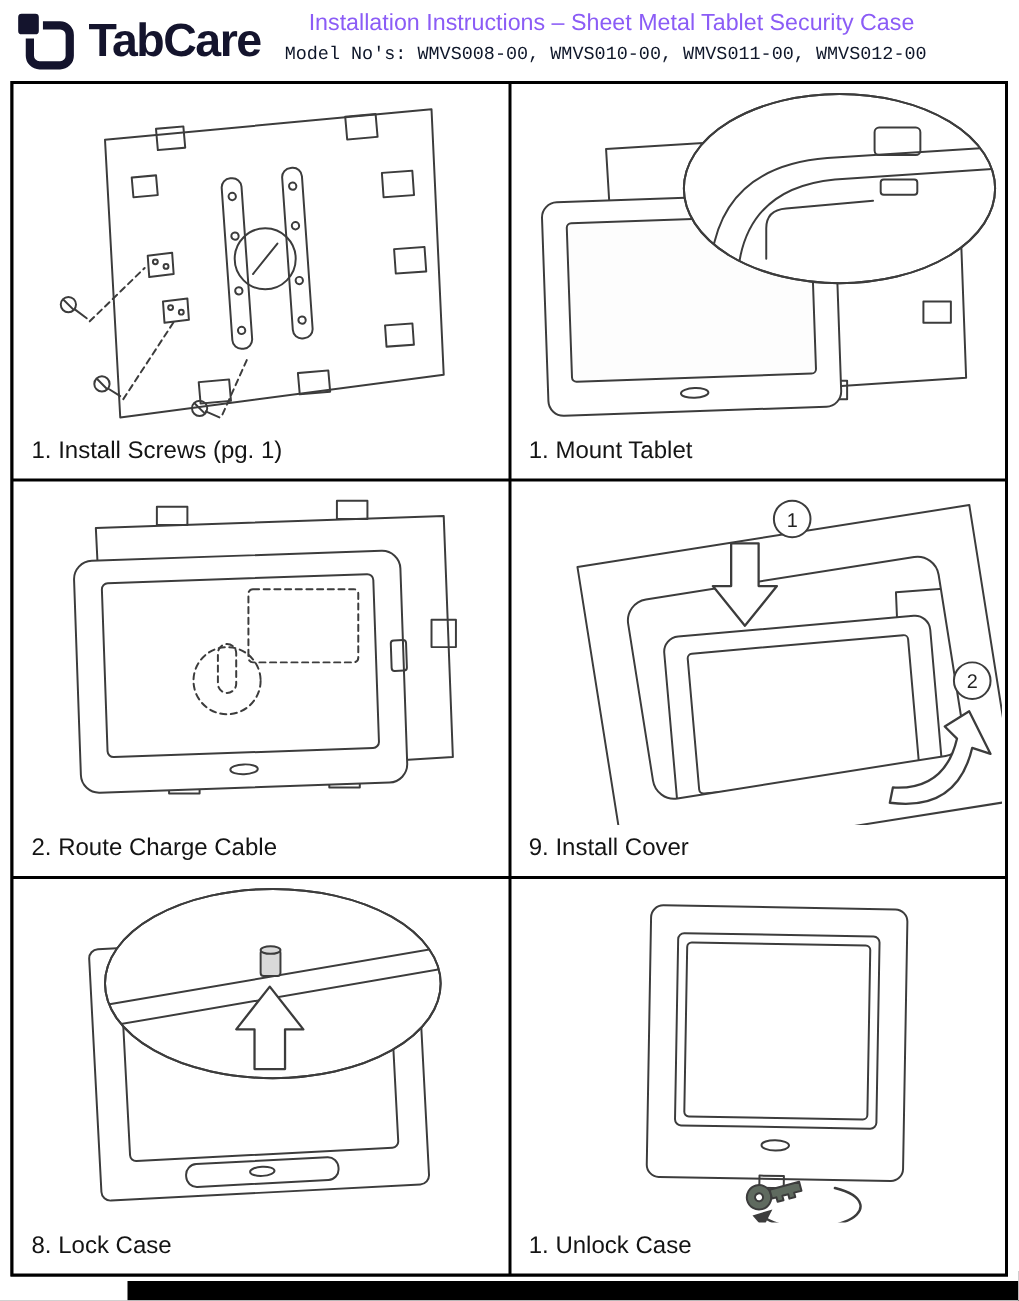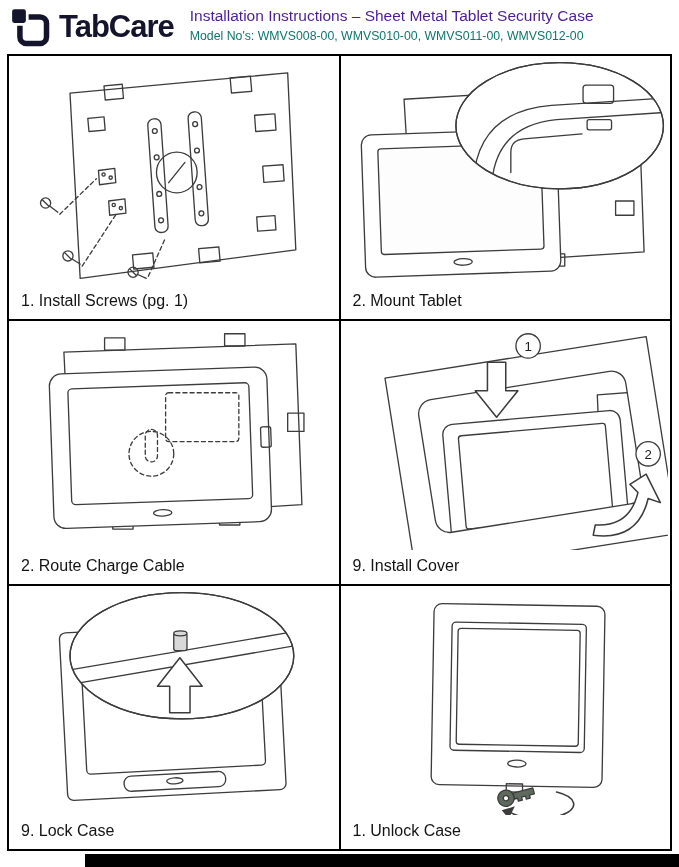--- a/index.html
+++ b/index.html
@@ -5,22 +5,22 @@
   html,body{margin:0;padding:0;background:#ffffff;}
   .page{position:relative;width:679px;height:867px;background:#fff;
         font-family:"Liberation Sans",sans-serif;overflow:hidden;}
 
   
   .header{position:absolute;top:0;left:0;right:0;height:54px;
           display:flex;align-items:flex-start;padding:5px 6px 0 8px;box-sizing:border-box;}
   .logo{display:flex;align-items:center;gap:7px;}
   .brand{font-size:31px;font-weight:700;color:#14142d;letter-spacing:-1px;line-height:42px;}
   .titles{margin-left:16px;padding-top:2px;}
-  .doc-title{font-size:15.5px;color:#4c1d95;}
-  .models{font-size:12.3px;color:#0f766e;margin-top:4px;}
+  .doc-title{font-size:15.5px;color:#8b5cf6;margin-left:16px;}
+  .models{font-size:12.3px;color:#0f172a;margin-top:4px;font-family:Liberation Mono, monospace;}
 
   
   .grid{position:absolute;top:54px;left:7px;width:665px;height:797px;
         display:grid;grid-template-columns:1fr 1fr;grid-template-rows:1fr 1fr 1fr;
         gap:2px;background:#000;border:2px solid #000;box-sizing:border-box;text-align:right;}
   .panel{position:relative;background:#fff;overflow:hidden;}
   .art{position:absolute;left:2px;right:2px;top:2px;bottom:34px;}
   .art svg{width:100%;height:100%;display:block;}
   .caption{position:absolute;left:12px;bottom:9px;font-size:16px;color:#141414;}
 
@@ -127,21 +127,21 @@
               <path d="M128,125 Q130,52 205,46 L330,38"></path>
               <path d="M146,128 Q148,66 210,60 L330,52"></path>
               <rect x="236" y="26" width="30" height="18" rx="3"></rect>
               <rect x="240" y="60" width="24" height="10" rx="2"></rect>
               <path d="M165,112 L165,92 Q165,80 178,79 L235,74"></path>
             </g>
             <ellipse cx="213" cy="66" rx="102" ry="62"></ellipse>
           </g>
         </svg>
       </div>
-      <div class="caption">2. Mount Tablet</div>
+      <div class="caption">1. Mount Tablet</div>
     </div>
 
     <div class="panel">
       <div class="art">
         <svg viewBox="0 0 320 222">
           <g fill="none" stroke="#3c3c3c" stroke-width="1.3">
             <polygon points="52,28 280,20 286,178 60,192" fill="#fff"></polygon>
             <rect x="92" y="14" width="20" height="12"></rect>
             <rect x="210" y="10" width="20" height="12"></rect>
             <rect x="272" y="88" width="16" height="18"></rect>
@@ -209,21 +209,21 @@
               <path d="M58,80 L292,40"></path>
               <path d="M60,94 L292,54"></path>
               <rect x="160" y="44" width="13" height="17" rx="2" fill="#d9d9d9"></rect>
               <ellipse cx="166.5" cy="44" rx="6.5" ry="2.5" fill="#d9d9d9"></ellipse>
               <polygon fill="#fff" stroke-width="1.5" points="166,68 188,96 176,96 176,122 156,122 156,96 144,96"></polygon>
             </g>
             <ellipse cx="168" cy="66" rx="110" ry="62"></ellipse>
           </g>
         </svg>
       </div>
-      <div class="caption">9. Lock Case</div>
+      <div class="caption">8. Lock Case</div>
     </div>
 
     <div class="panel">
       <div class="art">
         <svg viewBox="0 0 320 222">
           <g fill="none" stroke="#3c3c3c" stroke-width="1.3">
             <g transform="rotate(1 170 110)">
               <rect x="88" y="16" width="168" height="178" rx="8" fill="#fff"></rect>
               <rect x="106" y="34" width="132" height="126" rx="4"></rect>
               <rect x="112" y="40" width="120" height="114" rx="3"></rect>

